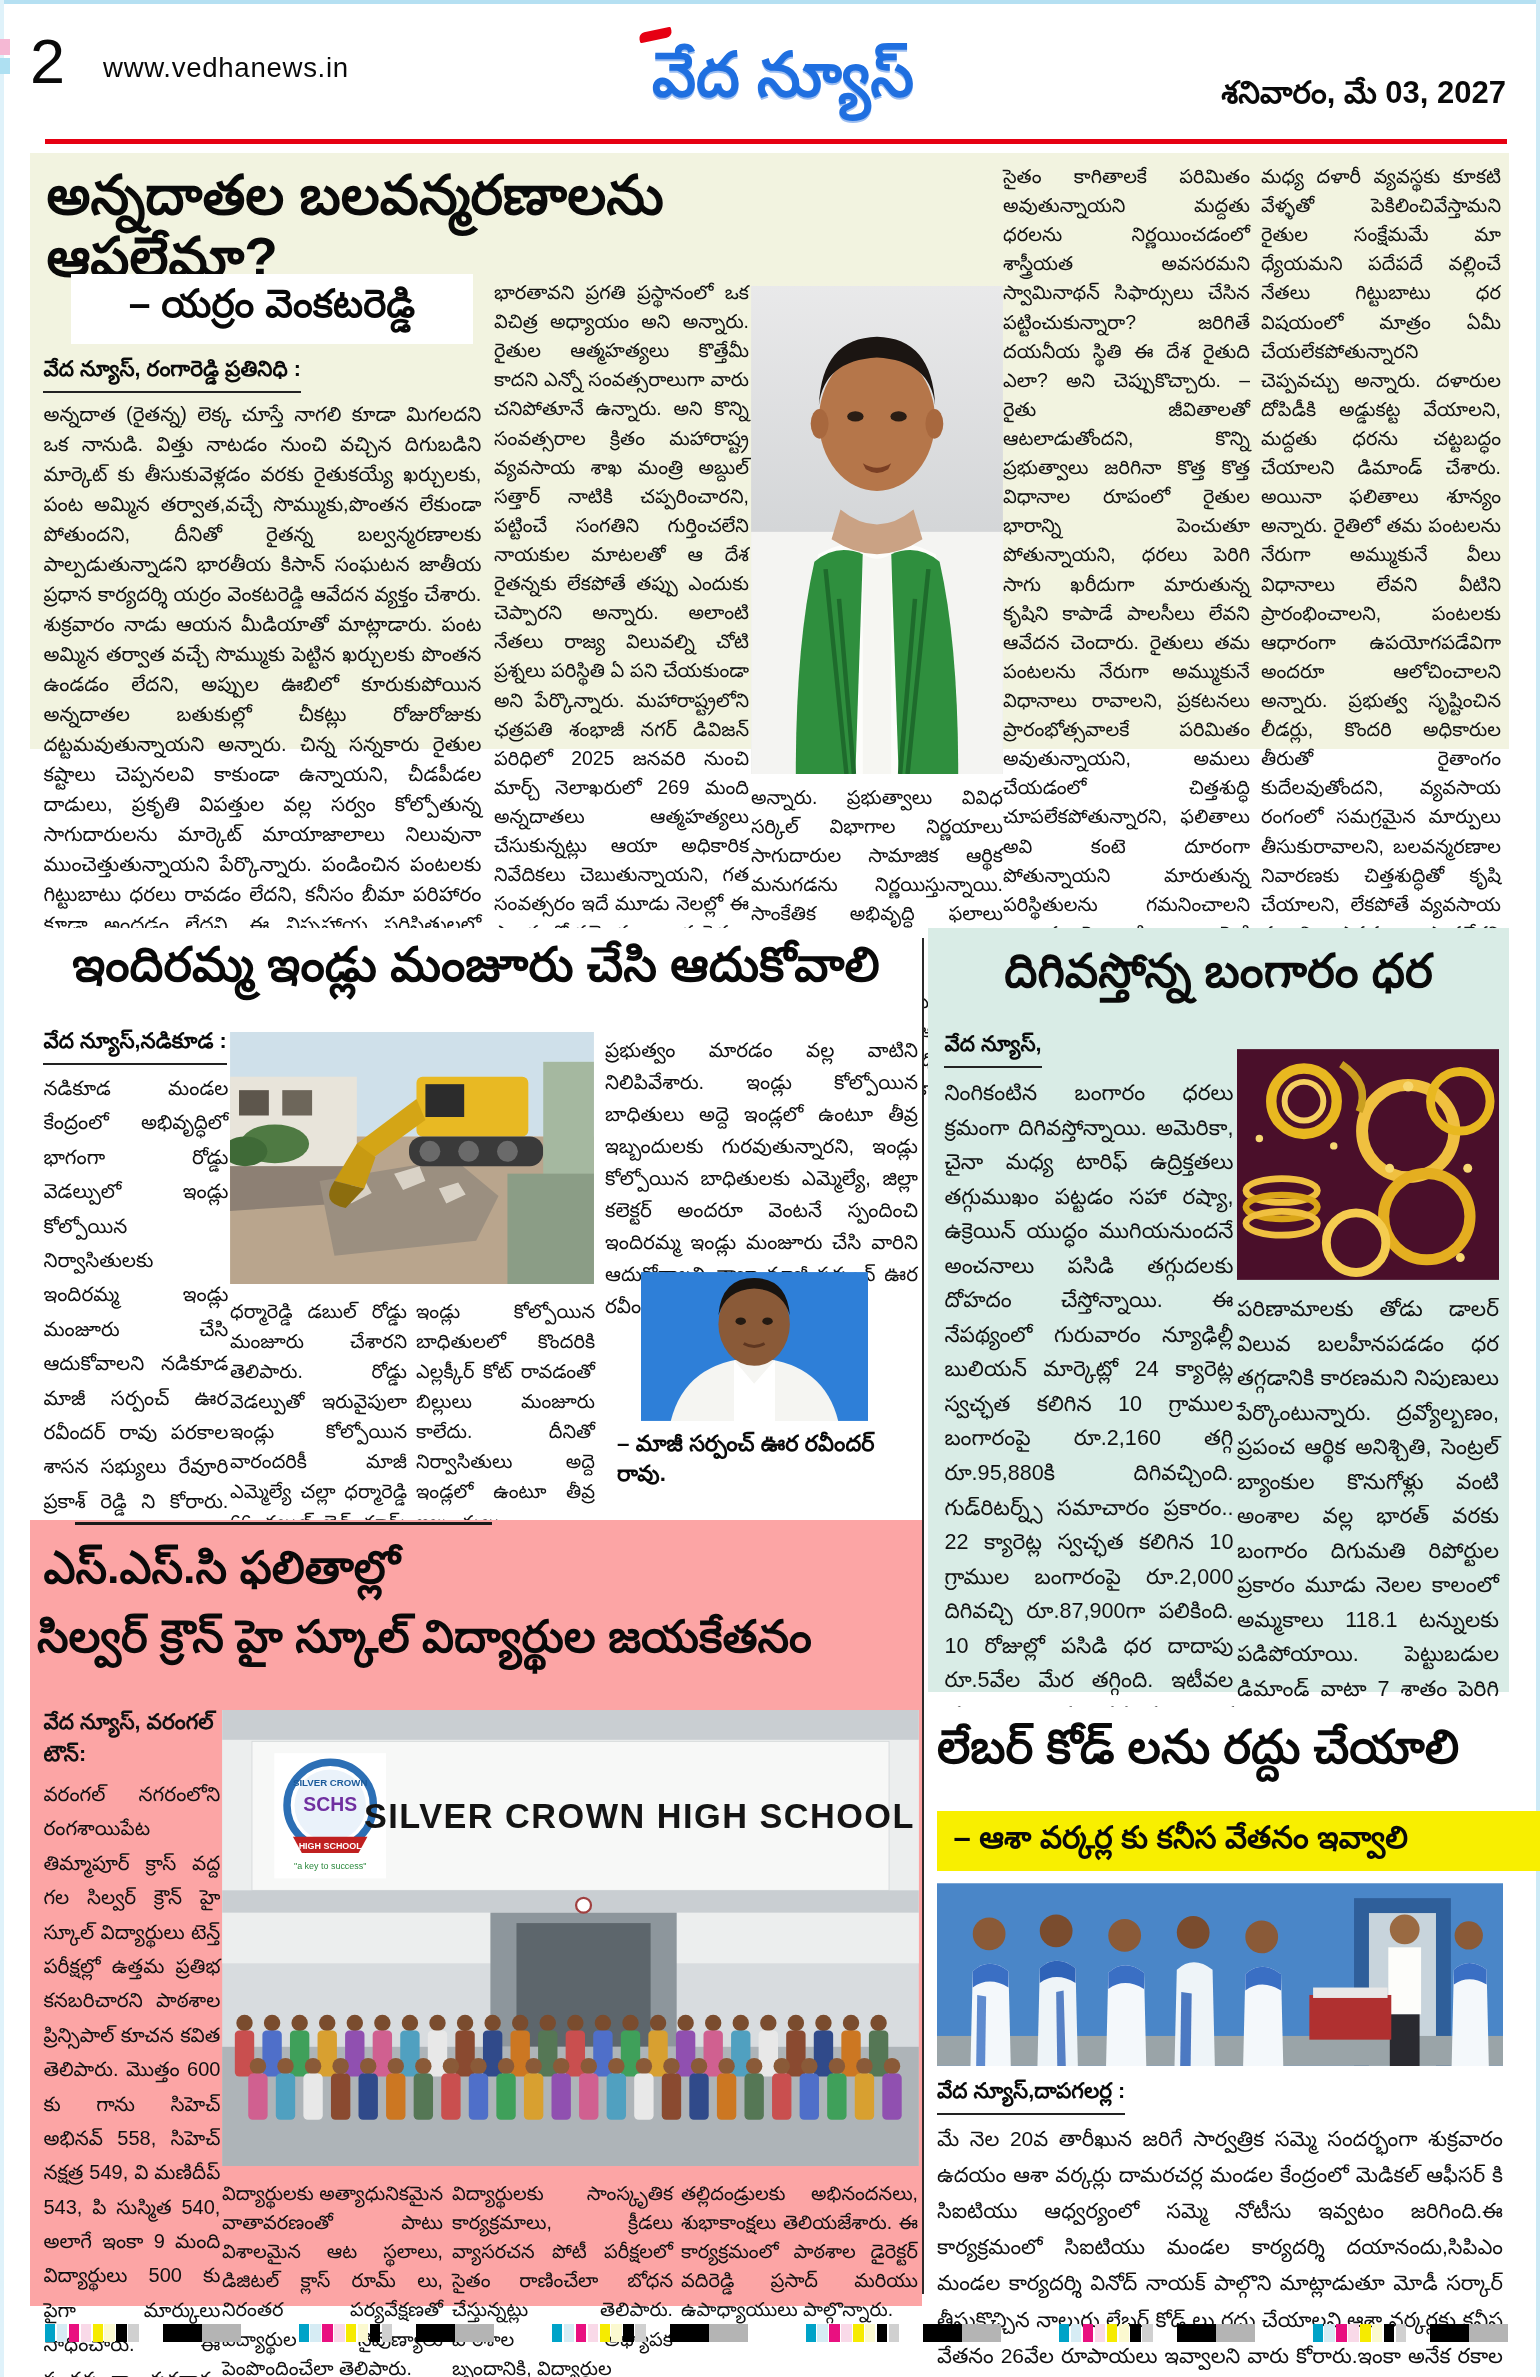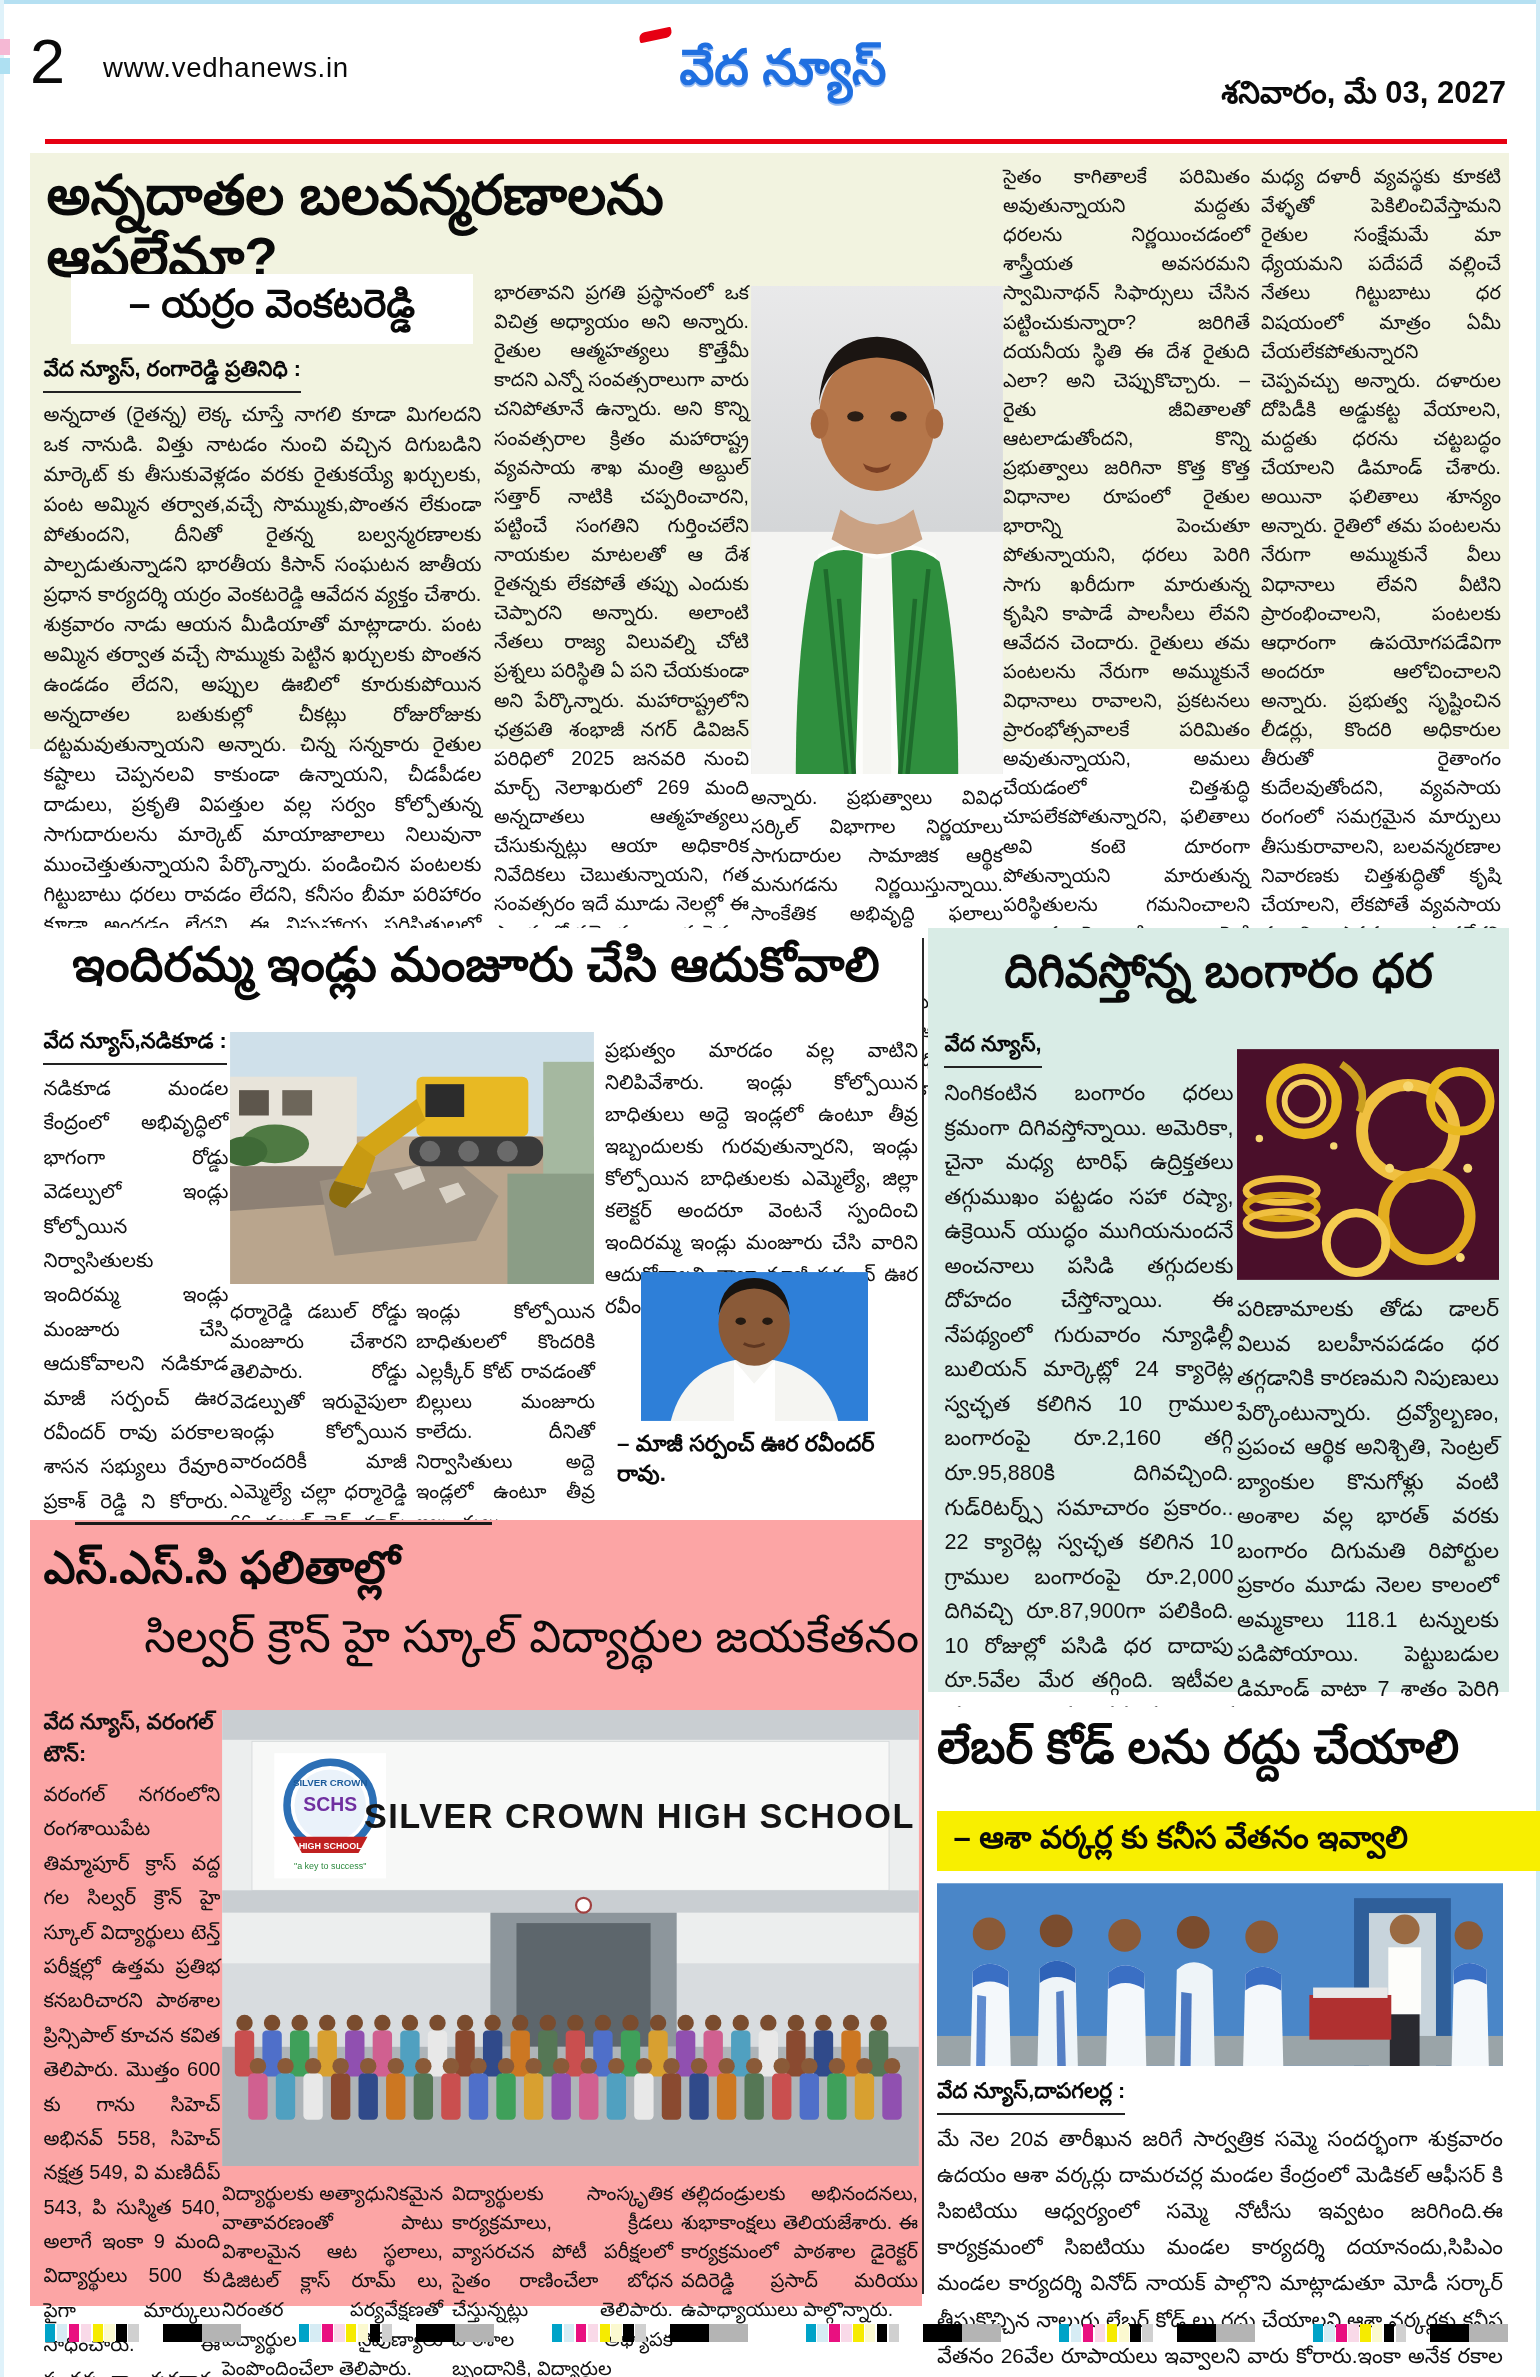--- a/index.html
+++ b/index.html
@@ -8,21 +8,21 @@
   .abs{position:absolute;}
   
   .frame-top{left:0;top:0;width:1541px;height:3.7px;background:#b5e0f2;}
   .frame-right{left:1536px;top:0;width:4.5px;height:2377px;background:#cdeaf6;}
   .frame-left{left:0;top:0;width:3.7px;height:2377px;background:#dff2fa;}
   .regmark-pink{left:0;top:39px;width:10.4px;height:16.4px;background:#f5b8d4;}
   .regmark-cyan{left:0;top:58px;width:10.4px;height:16.4px;background:#aee0f2;}
   
   .page-number{left:30px;top:25px;font-size:63px;font-weight:400;color:#0a0a0a;}
   .website{left:103px;top:52px;font-size:27.6px;font-weight:400;color:#0a0a0a;letter-spacing:0.7px;}
-  .masthead{left:552px;top:39px;width:462px;text-align:center;font-size:49px;font-weight:800;
+  .masthead{left:552px;top:39px;width:462px;text-align:center;font-size:62px;font-weight:800;
             color:#1f6fe0;text-shadow:0 1.5px 0 #9dbef0;}
   .masthead-swoosh{left:639px;top:30px;width:33px;height:10.4px;background:#e60012;border-radius:6px 1.5px 6px 1.5px;transform:rotate(-12deg);}
   .edition-date{left:1163px;top:75px;width:343px;text-align:right;font-size:31px;font-weight:700;color:#0a0a0a;}
   .red-rule{left:45px;top:139px;width:1462px;height:5.2px;background:#e60012;}
   
   .btxt{font-size:20px;line-height:1.5;text-align:justify;color:#101010;word-break:break-word;}
   .dateline{font-weight:700;font-size:21.6px;color:#0a0a0a;border-bottom:2.2px solid #222;display:inline-block;padding-bottom:4.5px;}
   
   .cream{left:30px;top:153px;width:1479px;height:596px;background:#f2f3e0;}
   .farmers-headline{left:16.4px;top:12px;width:753px;font-size:55px;font-weight:800;line-height:1.12;color:#0a0a0a;}
@@ -48,21 +48,21 @@
   
   .gold-block{left:928px;top:928px;width:581px;height:764px;background:#d9ece6;}
   .gold-headline{left:0;top:15px;width:581px;text-align:center;font-size:47px;font-weight:800;color:#0a0a0a;}
   .gold-col1{left:16.4px;top:148px;width:289px;height:602px;font-size:21.6px;line-height:1.6;}
   .gold-photo{left:309px;top:121px;width:262px;height:231px;}
   .gold-col2{left:309px;top:364px;width:262px;height:386px;font-size:21.6px;line-height:1.6;}
   
   .ssc-block{left:30px;top:1520px;width:892px;height:786px;background:#fca5a5;}
   .ssc-rule{left:45px;top:1.5px;width:417px;height:3px;background:#1a1a1a;}
   .ssc-h1{left:13.4px;top:22.4px;width:671px;font-size:45px;font-weight:800;color:#0a0a0a;}
-  .ssc-h2{left:17px;top:91px;width:872px;font-size:45px;font-weight:400;color:#0a0a0a;text-align:right;}
+  .ssc-h2{left:7px;top:91px;width:872px;font-size:45px;font-weight:700;color:#0a0a0a;}
   .ssc-dateline{left:13.4px;top:186px;width:171px;font-size:21.6px;font-weight:700;line-height:1.5;}
   .ssc-col1{left:13.4px;top:257px;width:177px;height:514px;line-height:1.72;}
   .school-photo{left:192px;top:190px;width:697px;height:456px;}
   .ssc-col2{left:192px;top:659px;width:221px;height:125px;font-size:19.4px;}
   .ssc-col3{left:422px;top:659px;width:221px;height:125px;font-size:19.4px;}
   .ssc-col4{left:651px;top:659px;width:237px;height:125px;font-size:19.4px;}
   
   .labor-block{left:928px;top:1707px;width:581px;height:596px;background:#ffffff;}
   .labor-headline{left:9px;top:12px;width:566px;font-size:47px;font-weight:800;color:#0a0a0a;}
   .labor-sub{left:9px;top:104px;width:677px;height:60px;background:#f8ef00;display:flex;align-items:center;}

